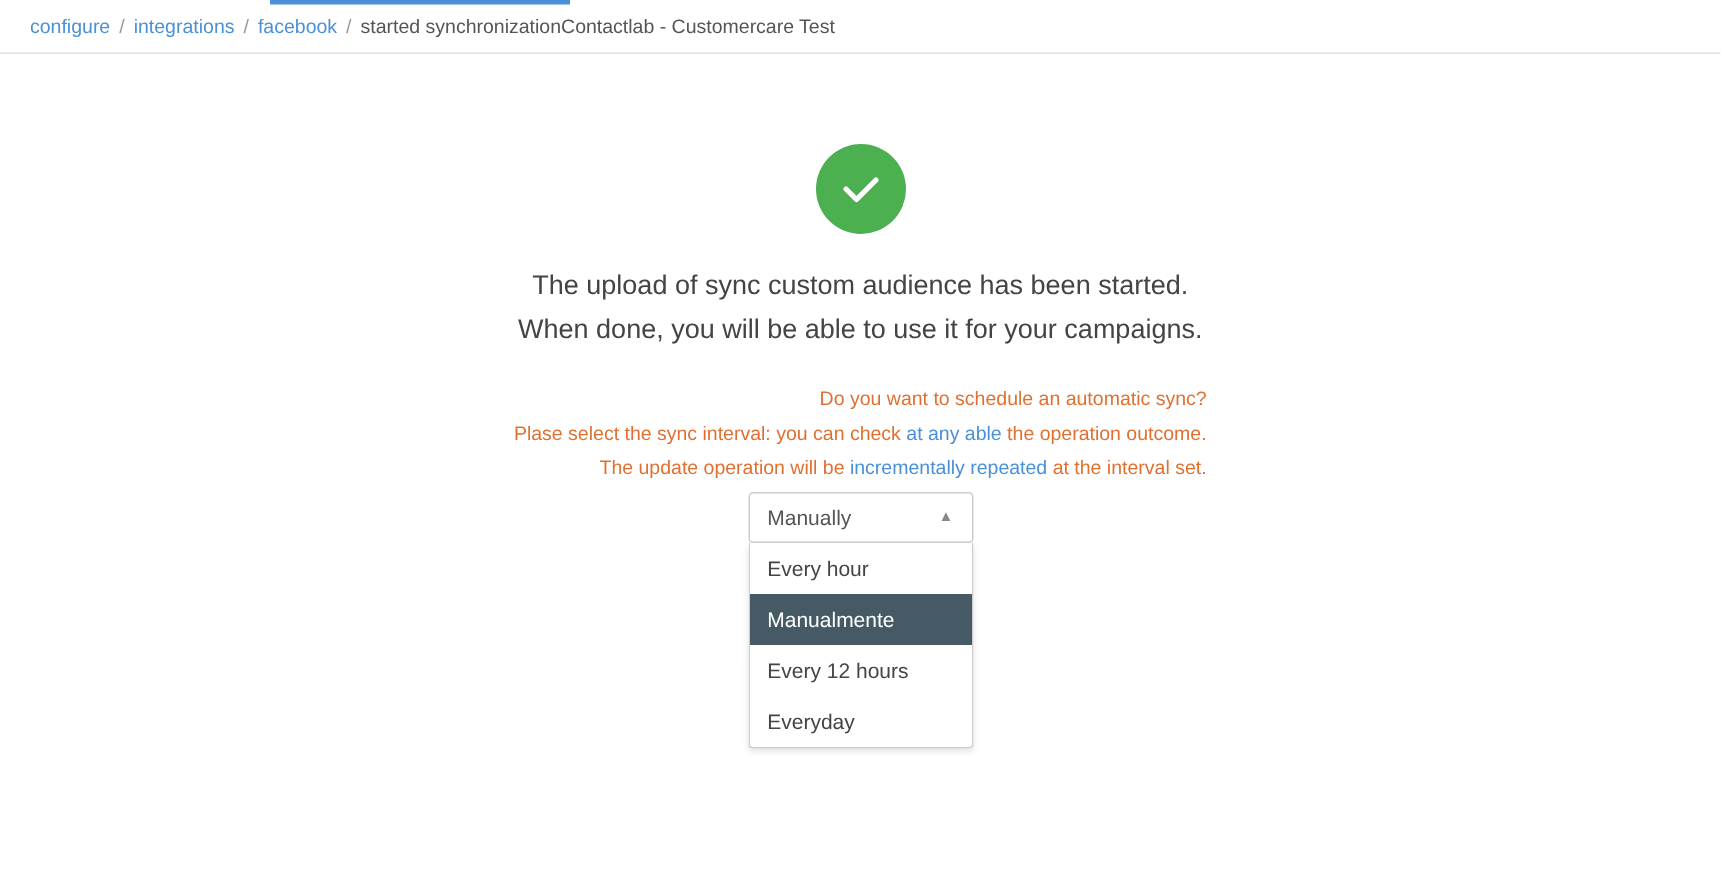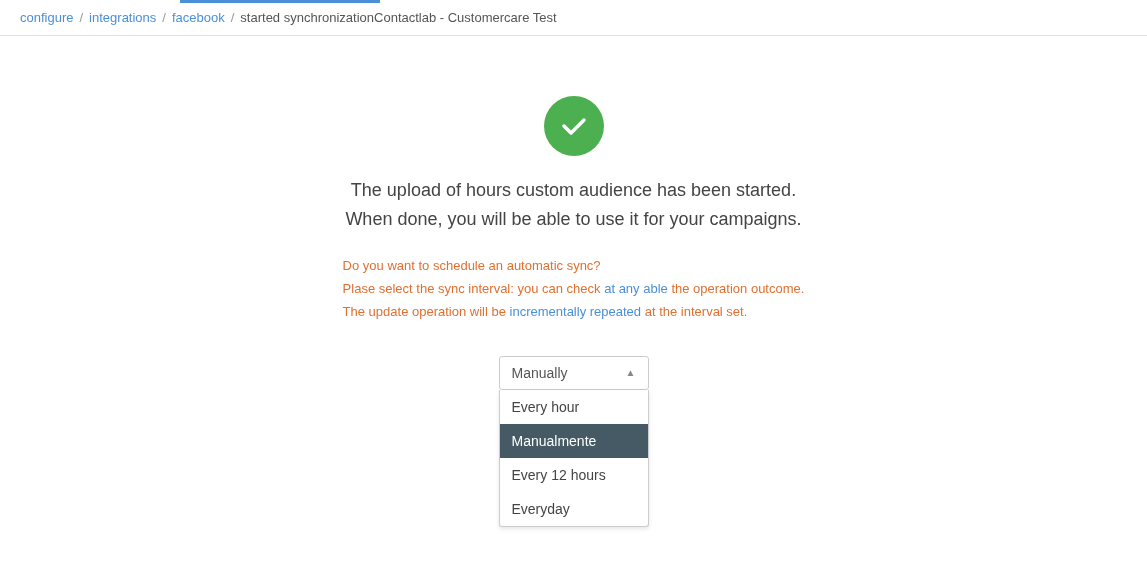--- a/index.html
+++ b/index.html
@@ -92,22 +92,22 @@
     }
 
     .main-message p {
       font-size: 18px;
       color: #444;
       line-height: 1.6;
     }
 
     
     .sub-message {
-      text-align: left;
-      margin-bottom: 32px;
+      text-align: right;
+      margin-bottom: 4px;
     }
 
     .sub-message p {
       font-size: 13px;
       color: #e07030;
       line-height: 1.8;
     }
 
     .sub-message p span.blue {
       color: #4a90d9;
@@ -202,21 +202,21 @@
 
 <div class="main-content">
 
   <div class="success-icon">
     <svg viewBox="0 0 32 32" fill="none" xmlns="http://www.w3.org/2000/svg">
       <path d="M6 16 L13 23 L26 10" stroke="white" stroke-width="3.5" stroke-linecap="round" stroke-linejoin="round"></path>
     </svg>
   </div>
 
   <div class="main-message">
-    <p>The upload of hours custom audience has been started.</p>
+    <p>The upload of sync custom audience has been started.</p>
     <p>When done, you will be able to use it for your campaigns.</p>
   </div>
 
   <div class="sub-message">
     <p>Do you want to schedule an automatic sync?</p>
     <p>
       <span>Plase select the sync interval: you can check </span><span class="blue">at any able</span><span> the operation outcome.</span>
     </p>
     <p>
       <span>The update operation will be </span><span class="blue">incrementally repeated</span><span> at the interval set.</span>

